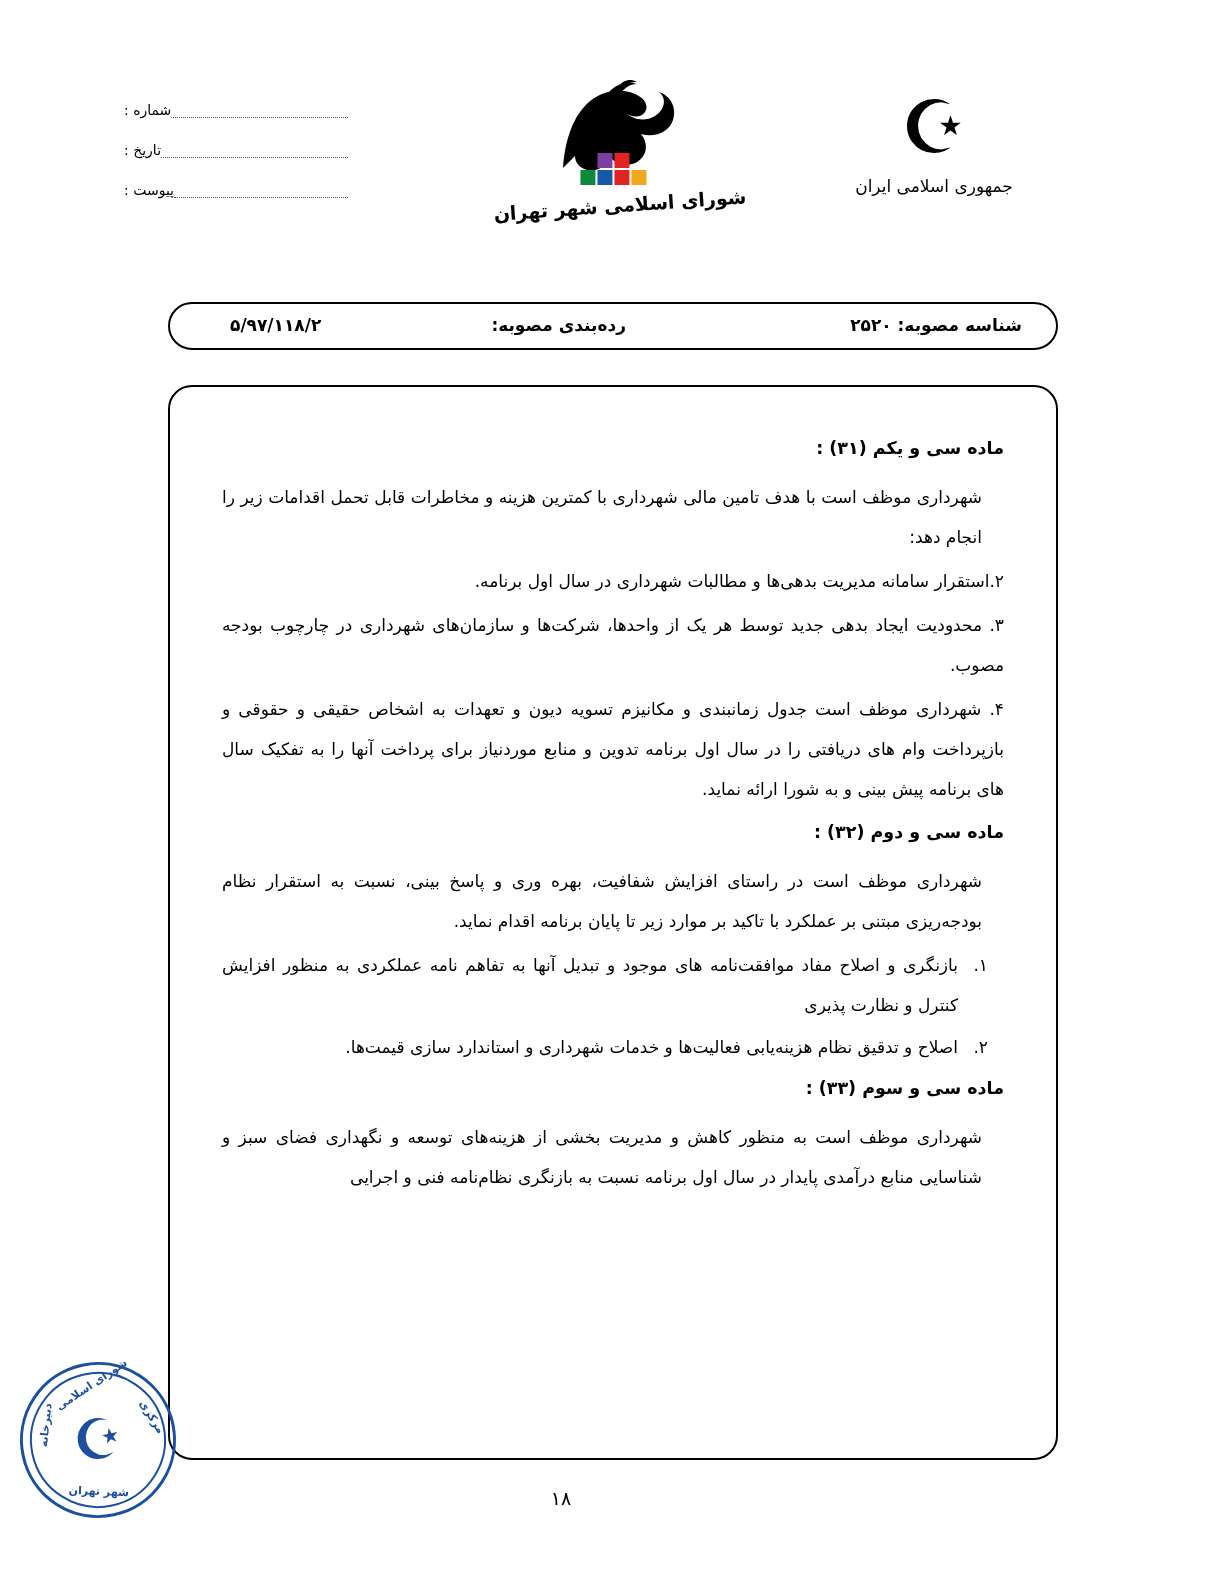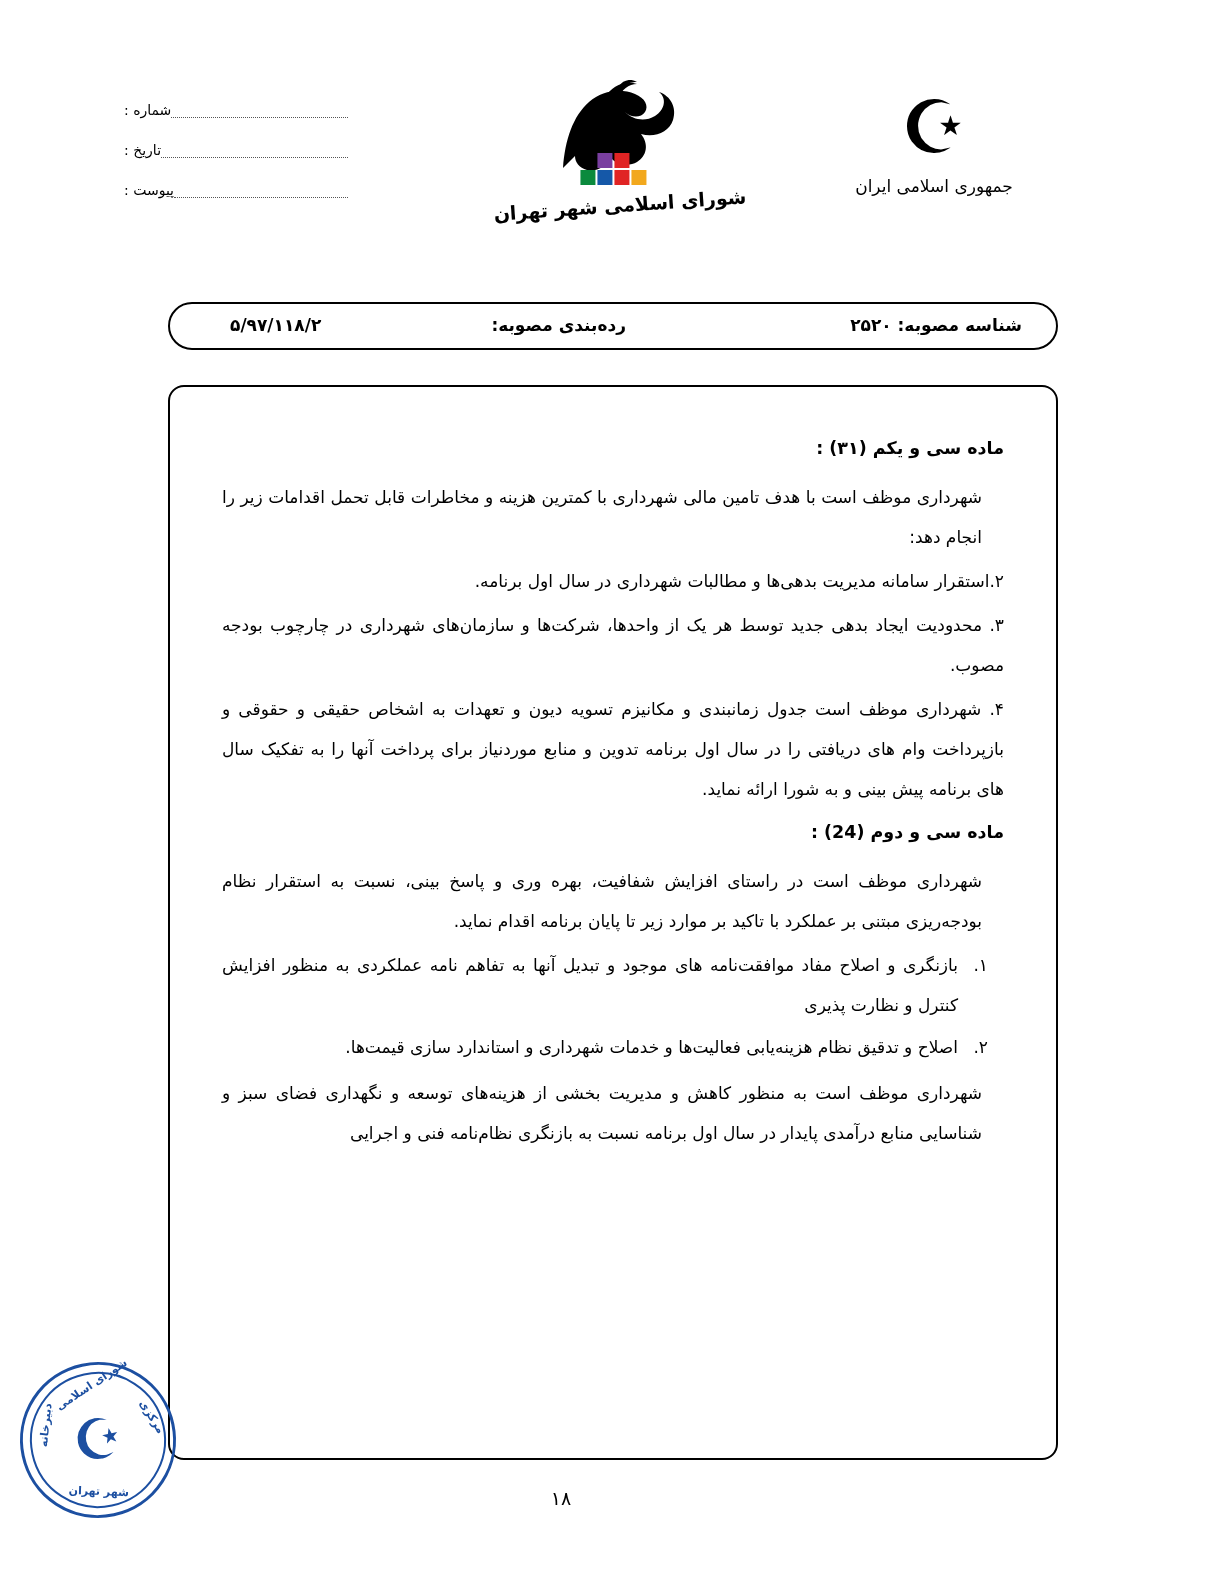--- a/index.html
+++ b/index.html
@@ -121,21 +121,21 @@
   }
 
   
   .content-box {
     position: absolute;
     top: 385px;
     left: 168px;
     width: 890px;
     height: 1075px;
     border: 2px solid #000;
-    border-radius: 16px;
+    border-radius: 24px;
     box-sizing: border-box;
     padding: 46px 52px 20px 52px;
     overflow: hidden;
   }
 
   .art-title {
     font-size: 17.5px;
     font-weight: bold;
     text-align: right;
     margin: 0 0 14px 0;
@@ -311,35 +311,36 @@
 <div class="content-box">
 
   <h2 class="art-title">ماده سی و یکم (۳۱) :</h2>
   <p class="para indent">شهرداری موظف است با هدف تامین مالی شهرداری با کمترین هزینه و مخاطرات قابل تحمل اقدامات زیر را انجام دهد:</p>
   <p class="para">۲.استقرار سامانه مدیریت بدهی‌ها و مطالبات شهرداری در سال اول برنامه.</p>
   <p class="para">۳. محدودیت ایجاد بدهی جدید توسط هر یک از واحدها، شرکت‌ها و سازمان‌های شهرداری در چارچوب بودجه مصوب.</p>
   <p class="para">۴. شهرداری موظف است جدول زمانبندی و مکانیزم تسویه دیون و تعهدات به اشخاص حقیقی و حقوقی و بازپرداخت وام های دریافتی را در سال اول برنامه تدوین و منابع موردنیاز برای پرداخت آنها را به تفکیک سال های برنامه پیش بینی و به شورا ارائه نماید.</p>
 
   <div class="spacer-xs"></div>
 
-  <h2 class="art-title">ماده سی و دوم (24) :</h2>
+  <h2 class="art-title">ماده سی و دوم (۳۲) :</h2>
   <p class="para indent">شهرداری موظف است در راستای افزایش شفافیت، بهره وری و پاسخ بینی، نسبت به استقرار نظام بودجه‌ریزی مبتنی بر عملکرد با تاکید بر موارد زیر تا پایان برنامه اقدام نماید.</p>
   <ul class="num-list">
     <li>
       <span class="num">۱.</span>
       <span>بازنگری و اصلاح مفاد موافقت‌نامه های موجود و تبدیل آنها به تفاهم نامه عملکردی به منظور افزایش کنترل و نظارت پذیری</span>
     </li>
     <li>
       <span class="num">۲.</span>
       <span>اصلاح و تدقیق نظام هزینه‌یابی فعالیت‌ها و خدمات شهرداری و استاندارد سازی قیمت‌ها.</span>
     </li>
   </ul>
 
   <div class="spacer-xs"></div>
 
+  <h2 class="art-title">ماده سی و سوم (۳۳) :</h2>
   <p class="para indent">شهرداری موظف است به منظور کاهش و مدیریت بخشی از هزینه‌های توسعه و نگهداری فضای سبز و شناسایی منابع درآمدی پایدار در سال اول برنامه نسبت به بازنگری نظام‌نامه فنی و اجرایی</p>
 </div>
 
 <div class="page-number">۱۸</div>
 
 <div class="seal">
   <div class="ring-outer"></div>
   <div class="ring-inner"></div>
   <div class="seal-mark">☪</div>
   <div class="seal-text">

